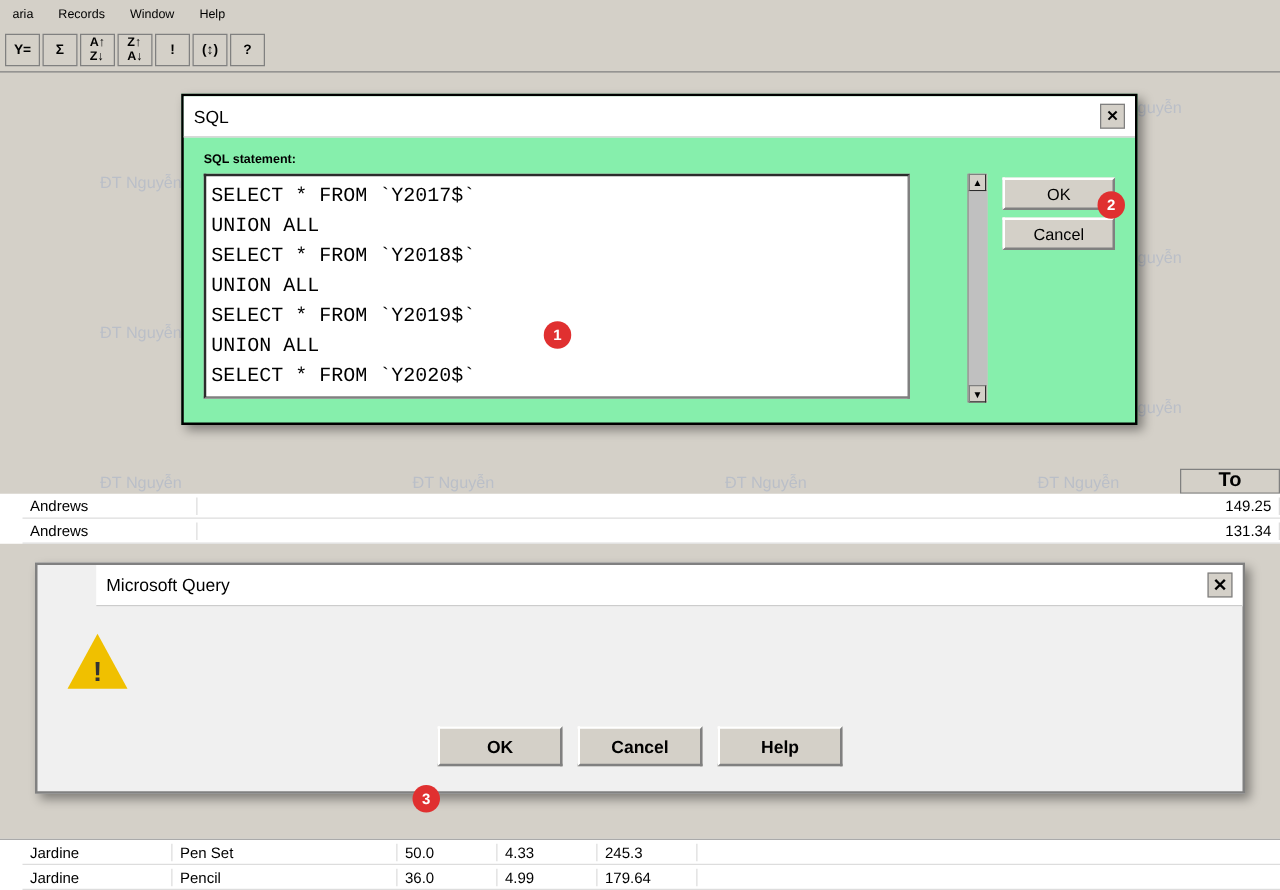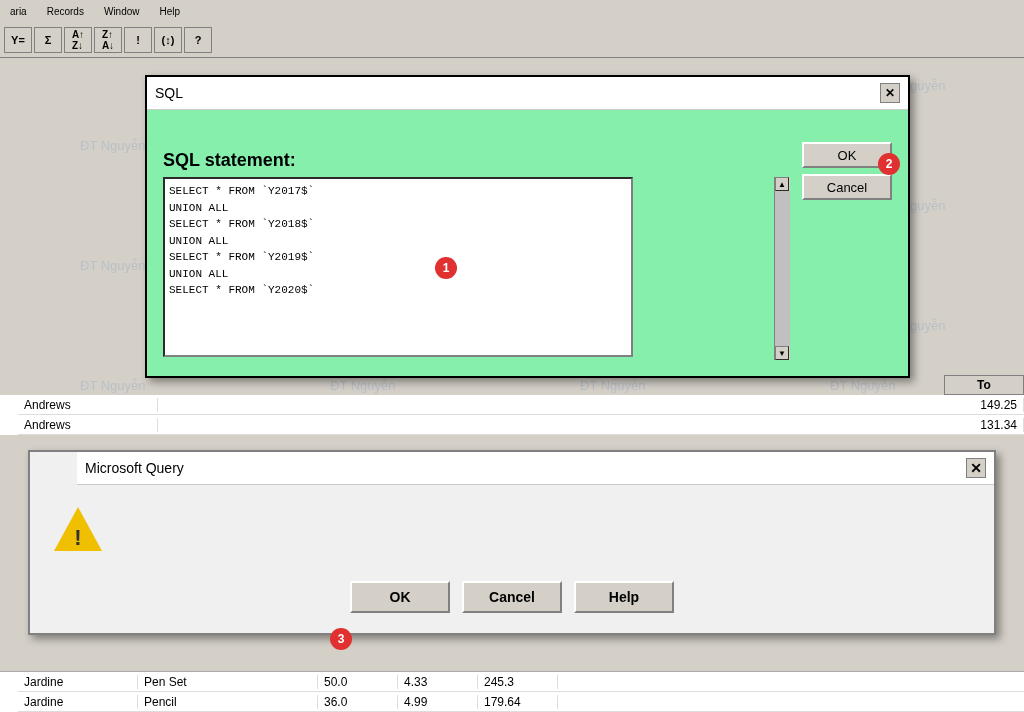--- a/index.html
+++ b/index.html
@@ -76,21 +76,21 @@
       right: 0;
       top: 375px;
       width: 80px;
       height: 20px;
       background: #d4d0c8;
       border: 1px solid #808080;
       display: flex;
       align-items: center;
       justify-content: center;
       font-weight: bold;
-      font-size: 12px;
+      font-size: 16px;
     }
 
     
     .sql-dialog {
       position: absolute;
       top: 75px;
       left: 145px;
       width: 765px;
       background: #86efac;
       border: 2px solid #000000;
@@ -121,34 +121,33 @@
     }
     .dialog-body {
       padding: 12px 16px 16px;
       display: flex;
       gap: 12px;
     }
     .dialog-main {
       flex: 1;
     }
     .dialog-label {
-      font-size: 18px;
+      font-size: 10px;
       margin-bottom: 6px;
       font-weight: bold;
-      margin-top: 28px;
     }
     .sql-textarea-wrapper {
       position: relative;
       width: 100%;
     }
     .sql-textarea {
-      width: 470px;
+      width: 565px;
       height: 180px;
       font-family: 'Courier New', monospace;
-      font-size: 11px;
+      font-size: 16px;
       border: 2px inset #808080;
       background: white;
       padding: 4px;
       resize: none;
       outline: none;
       line-height: 1.5;
     }
     .dialog-buttons {
       display: flex;
       flex-direction: column;

